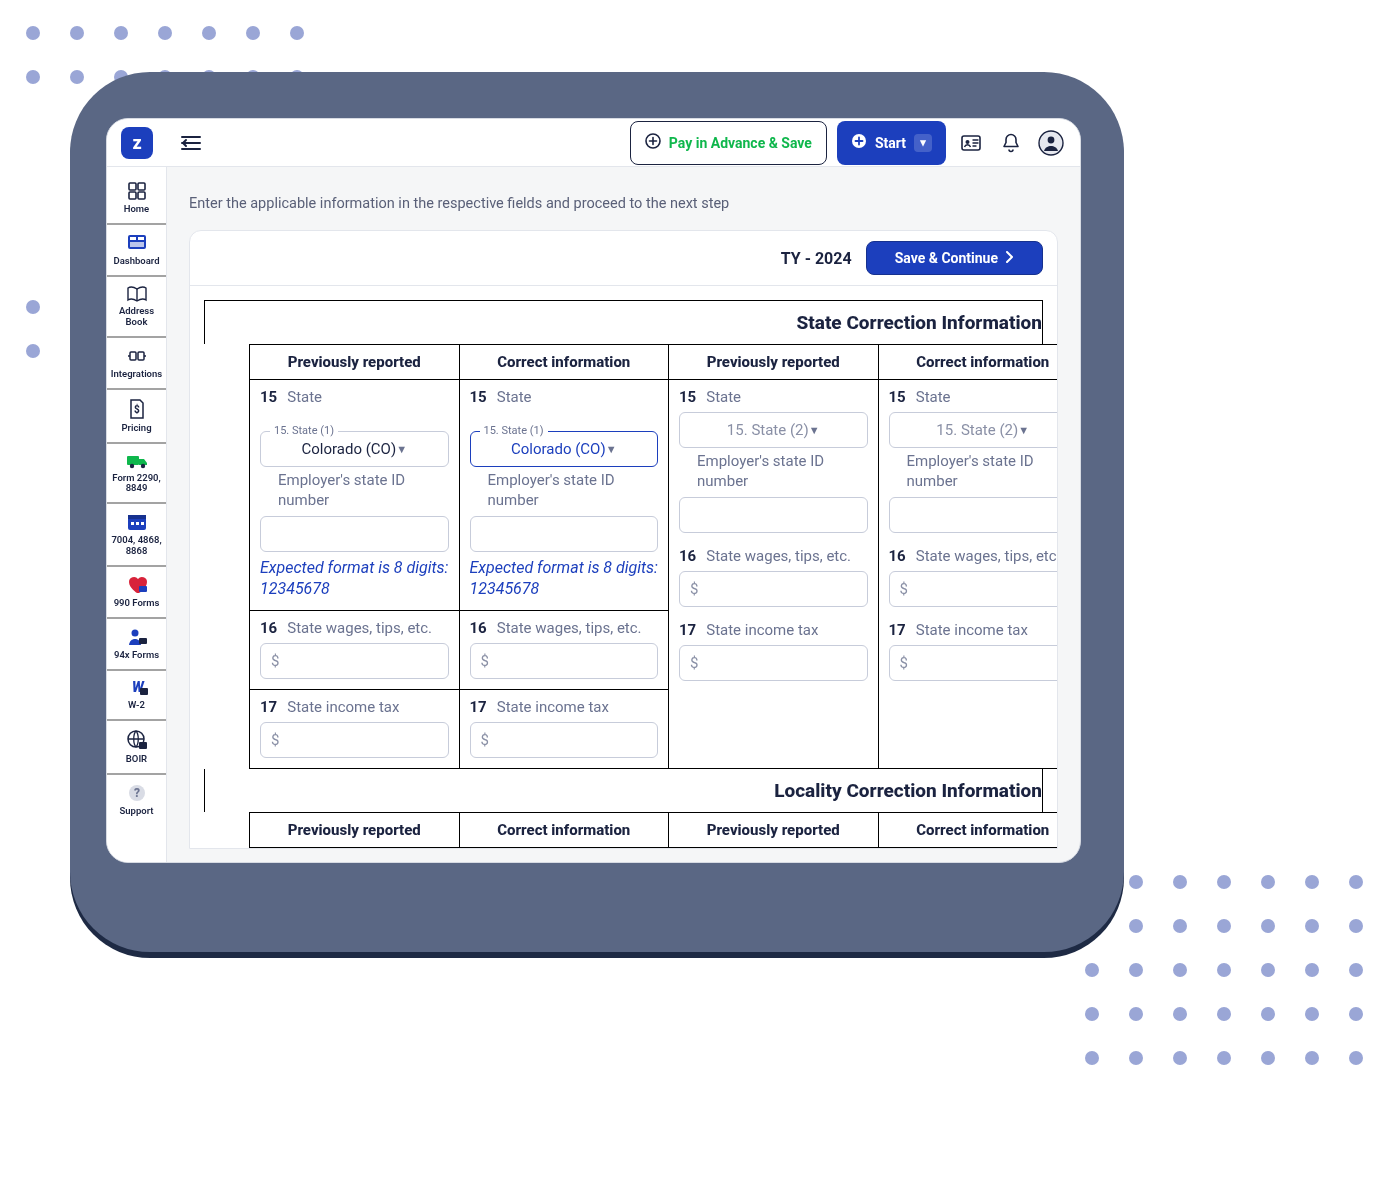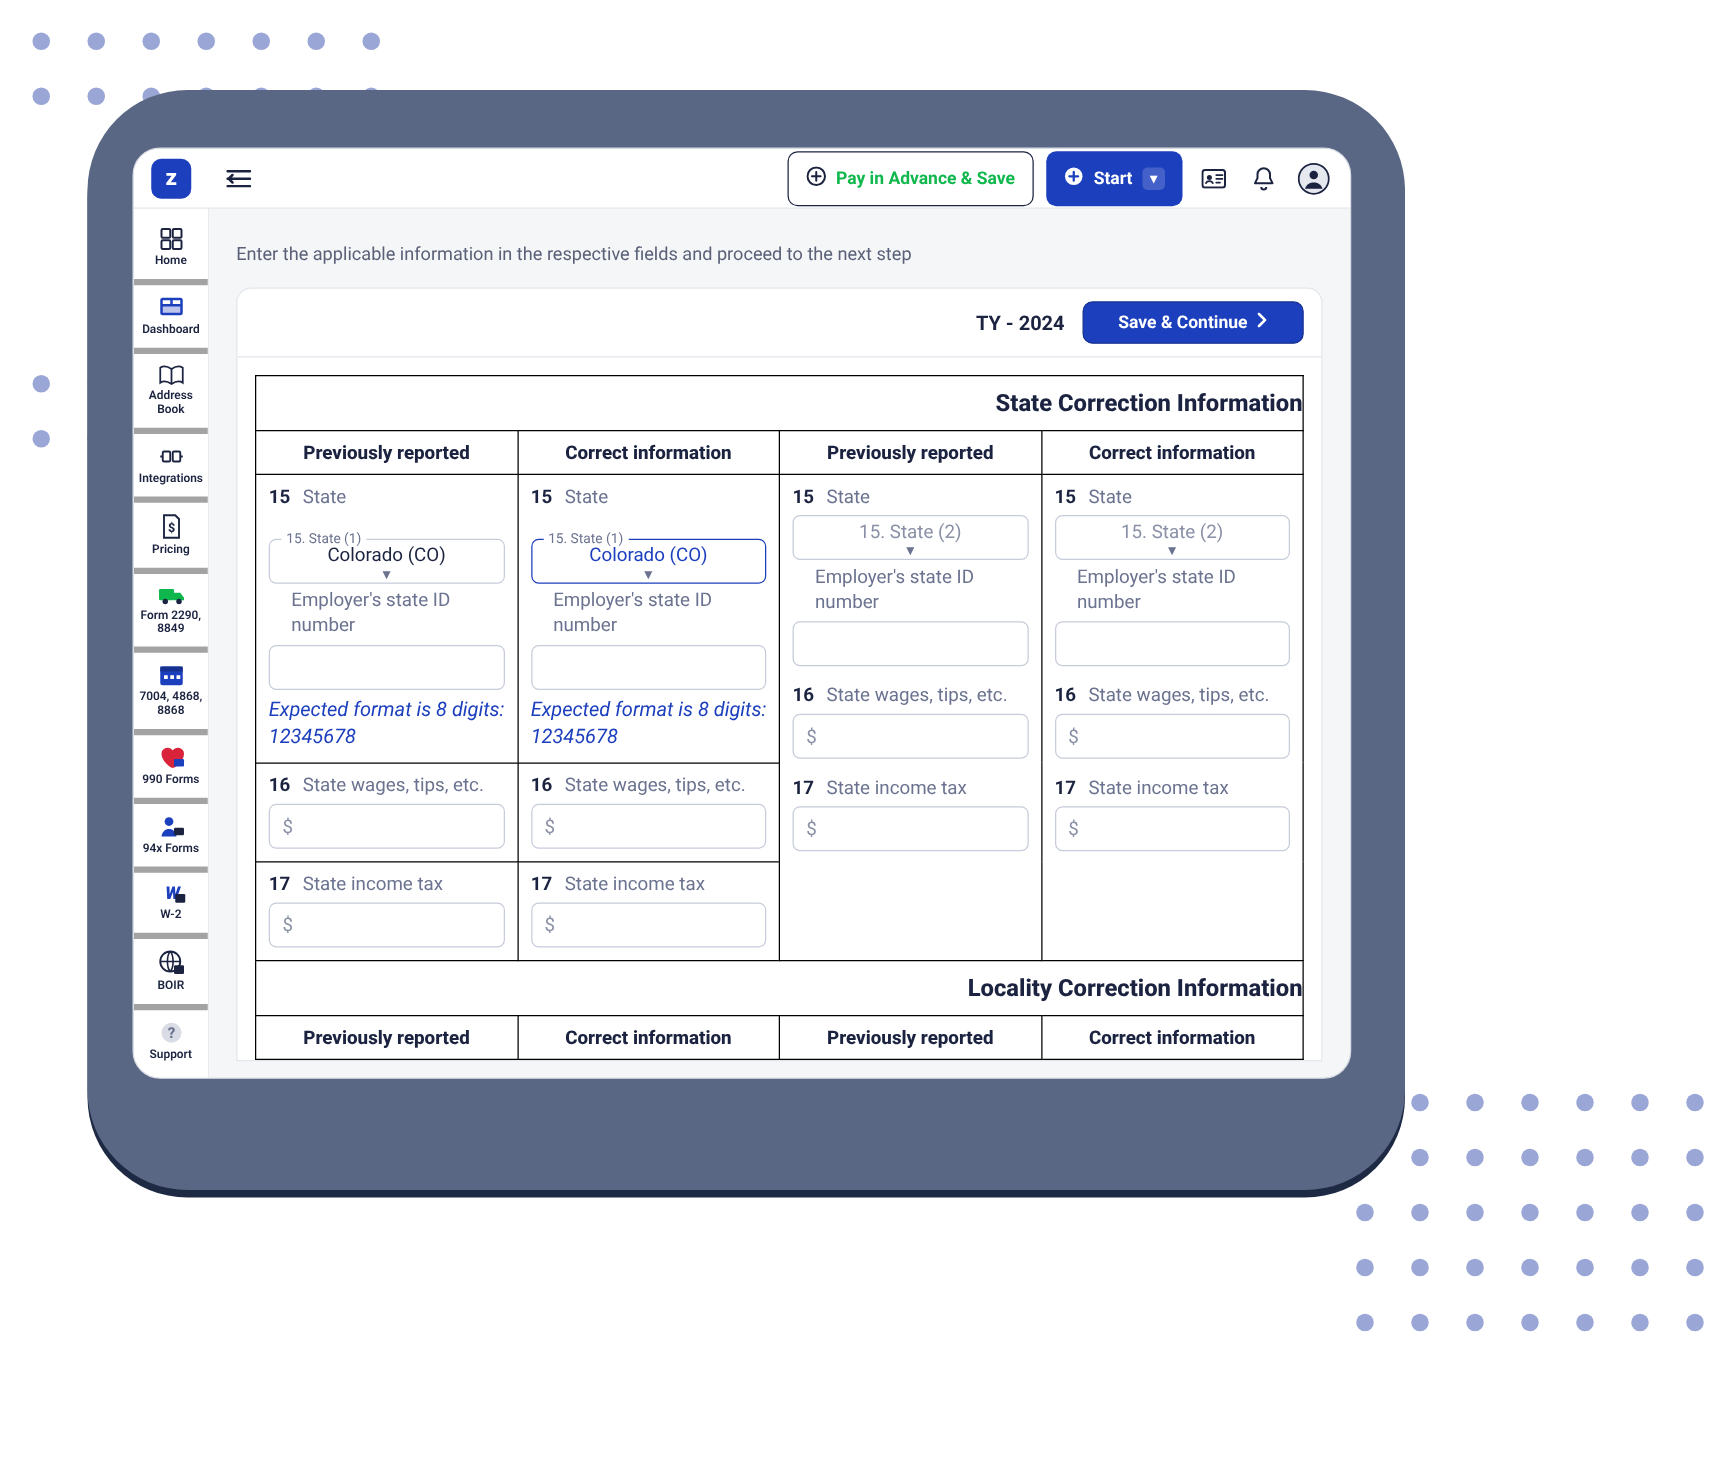--- a/index.html
+++ b/index.html
@@ -86,21 +86,21 @@
     border-right:1px solid #e3e6ec;
     display:flex; flex-direction:column;
     padding: 6px 0;
     overflow-y:auto;
   }
   .side-item {
     display:flex; flex-direction:column; align-items:center;
     padding: 8px 2px;
     gap:3px;
     cursor:pointer;
-    border-bottom: 5px solid #a3a3a3;
+    border-bottom: 2px solid #a3a3a3;
   }
   .side-item:last-child { border-bottom:none; }
   .side-item .ico { font-size:20px; line-height:1; display:flex; }
   .side-item .lbl { font-size:9.5px; color:#1b2340; text-align:center; line-height:1.15; font-weight:600; }
 
   
   .main { flex:1; padding: 22px 22px 0 22px; overflow:auto; color:#1b2340; }
   .page-title { display:flex; align-items:baseline; gap:10px; }
   .page-title h1 { font-size:22px; font-weight:800; }
   .page-title .sub { font-size:15px; font-style:italic; color:#4a5068; }
@@ -136,20 +136,21 @@
     font-size:19px;
     padding: 10px 0 10px 0;
     border-top:2px solid #000;
   }
   .section-title.first { border-top: none; }
 
   table.grid {
     width:100%;
     border-collapse: collapse;
     table-layout: fixed;
+    margin-left: 45px;
   }
   table.grid th, table.grid td {
     border:1.5px solid #000;
     vertical-align: top;
   }
   table.grid th {
     font-weight:800;
     font-size:15px;
     padding:8px 6px;
     text-align:center;
@@ -166,21 +167,21 @@
   .select, .input {
     width:100%;
     height:36px;
     border:1px solid #c7ccda;
     border-radius:6px;
     background:#fff;
     font-size:14px;
     padding: 0 10px;
     color:#1b2340;
   }
-  .select { position:relative; display:flex; align-items:center; justify-content:flex-end; cursor:pointer;flex-direction:column; }
+  .select { position:relative; display:flex; align-items:center; justify-content:center; cursor:pointer; }
   .select.active { border:1.5px solid #1c3fbd; }
   .select .val { color:#1c3fbd; font-size:15px; }
   .select.placeholder .val { color:#8a90a6; }
   .select .caret { color:#6b7390; font-size:11px; }
   .hint { font-size:16px; color:#1c3fbd; font-style:italic; margin-top:6px; line-height:1.3; }
 
   .money { display:flex; align-items:center; height:36px; border:1px solid #c7ccda; border-radius:6px; padding:0 10px; gap:8px; }
   .money .sym { color:#8a90a6; font-size:15px; }
   .money input { border:none; outline:none; flex:1; font-size:14px; background:transparent; }
 

